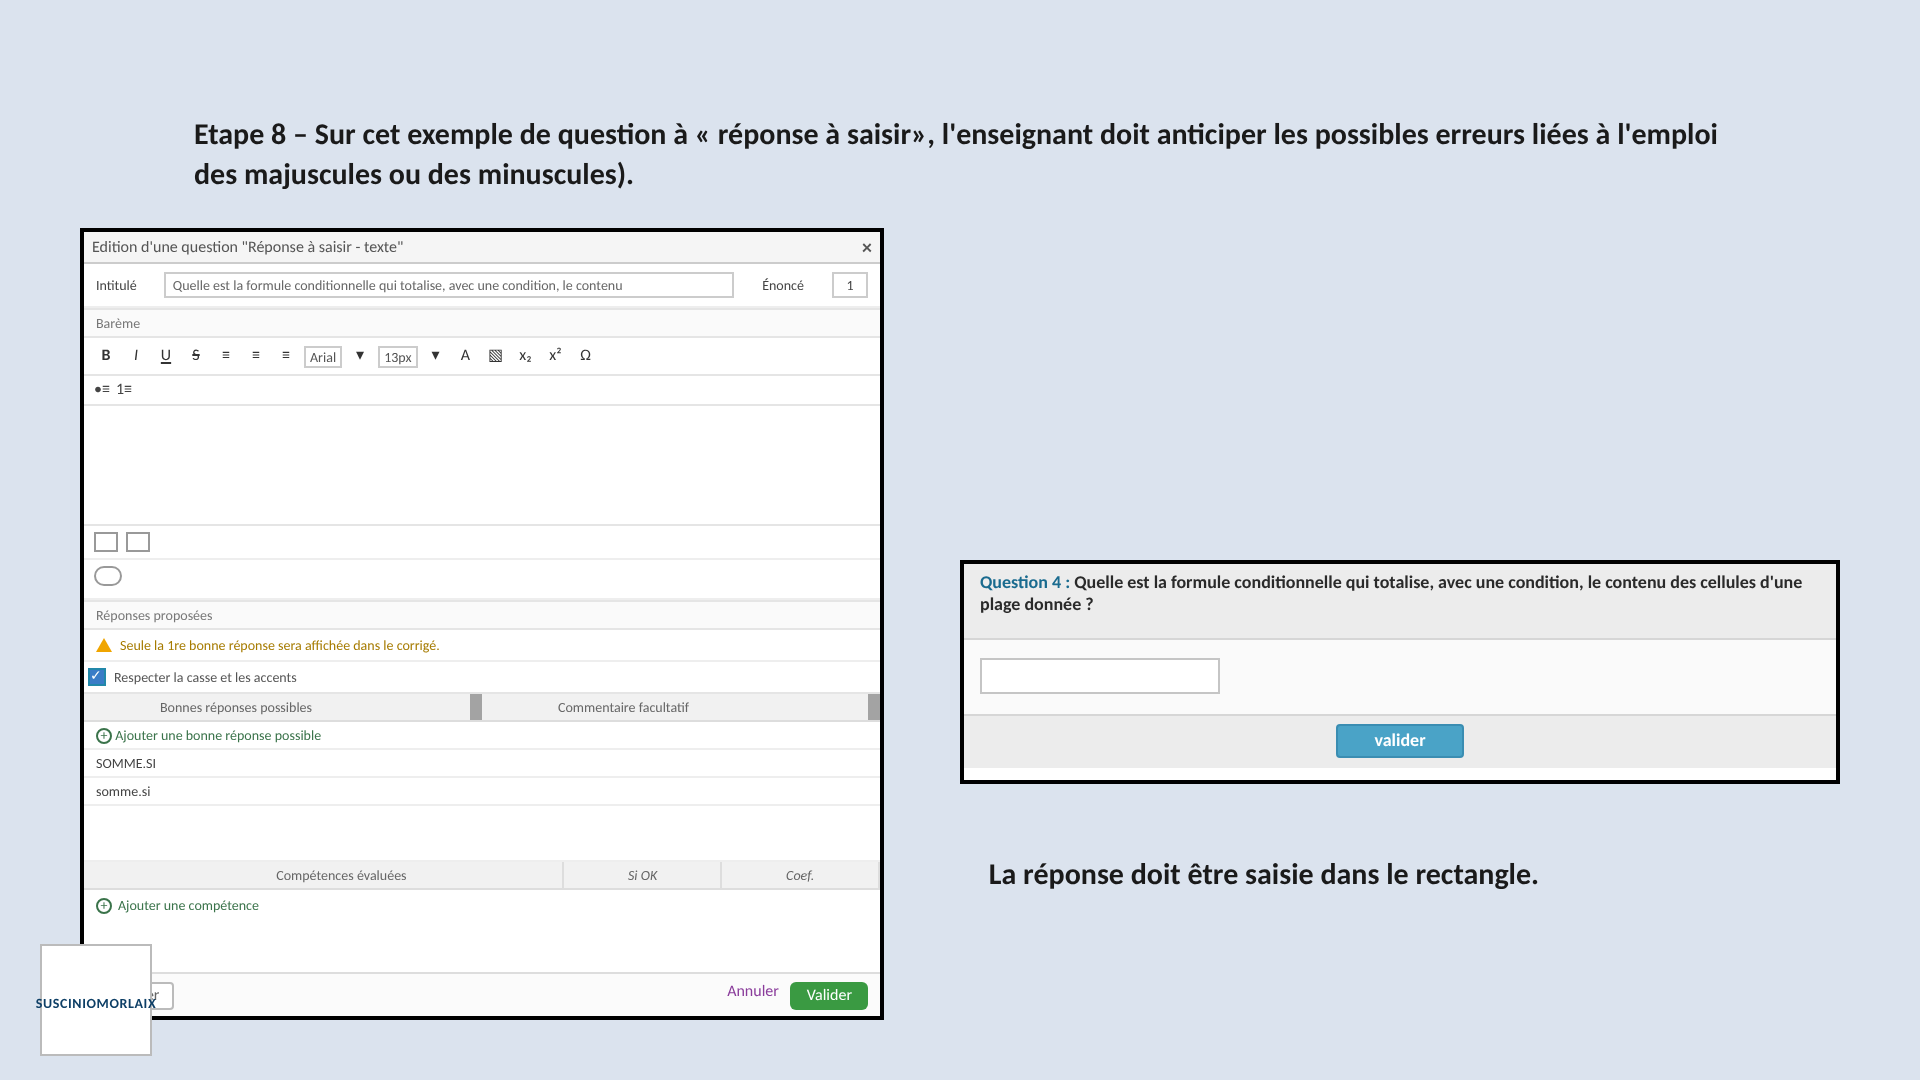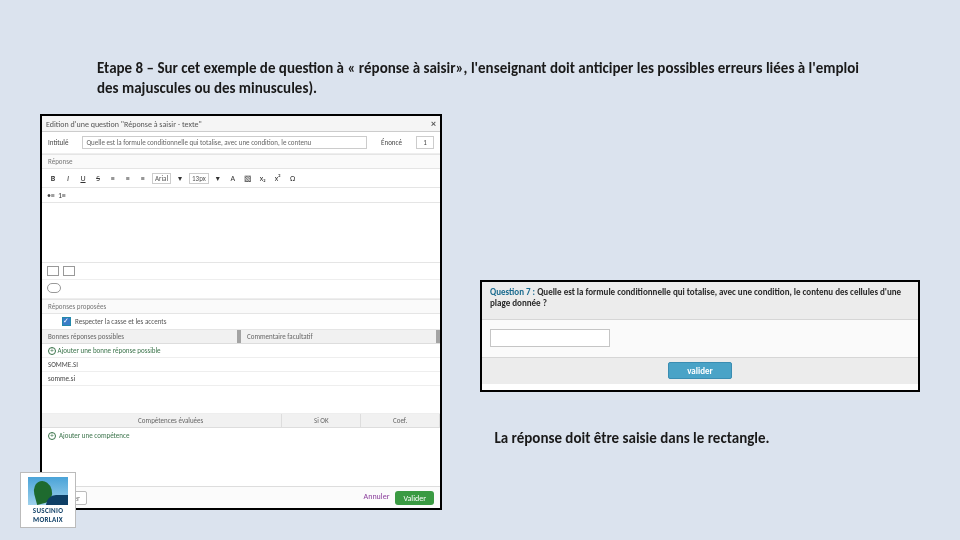--- a/index.html
+++ b/index.html
@@ -75,46 +75,46 @@
   }
   .info-line {
     padding: 3px 6px; display: flex; gap: 4px; align-items: center;
     font-size: 7px; color: #a67b00; border-bottom: 1px solid #eee;
   }
   .warn-ico {
     width: 0; height: 0; border-left: 4px solid transparent;
     border-right: 4px solid transparent; border-bottom: 7px solid #f0a500;
   }
   .check-line {
-    padding: 3px 20px; display: flex; gap: 4px; align-items: flex-start;
+    padding: 3px 2px; display: flex; gap: 4px; align-items: flex-start;
     font-size: 7px; color: #555; border-bottom: 1px solid #e5e5e5;
   }
   .chk { width: 9px; height: 9px; border: 1px solid #28a; background: #3a7cc7; position: relative; }
   .chk::after { content: "✓"; color: #fff; font-size: 7px; position: absolute; top: -2px; left: 0; }
   .table-head {
     display: flex; background: #f1f1f1; font-size: 7px; color: #666;
     border-bottom: 1px solid #ddd;
   }
-  .table-head > div { flex: 1; padding: 2px 6px; border-right: 4px solid #a3a3a3; }
+  .table-head > div { flex: 1; padding: 2px 6px; border-right: 6px solid #a3a3a3; margin-left: 32px; }
   .add-row {
     padding: 2px 6px; font-size: 7px; color: #3a734a;
     border-bottom: 1px solid #eee;
   }
   .answer-row {
     padding: 2px 6px; font-size: 7px; color: #444;
     border-bottom: 1px solid #eee;
   }
   .spacer-row { height: 28px; border-bottom: 1px solid #eee; }
   .comp-head {
     display: flex; background: #f1f1f1; font-size: 7px; color: #666;
     border-bottom: 1px solid #ddd;
     padding-left: 18px;
   }
   .comp-head .c1 { flex: 3; padding: 2px 6px; border-right: 1px solid #ddd; text-align: center; }
-  .comp-head .c2, .comp-head .c3 { flex: 1; padding: 2px 4px; border-right: 1px solid #ddd; text-align: center; }
+  .comp-head .c2, .comp-head .c3 { flex: 1; padding: 2px 4px; border-right: 1px solid #ddd; text-align: center; font-style: italic; }
   .add-comp {
     padding: 3px 6px; font-size: 7px; color: #3a734a;
     display: flex; align-items: center; gap: 3px;
   }
   .plus-circ {
     width: 8px; height: 8px; border: 1px solid #3a734a; border-radius: 50%;
     display: inline-flex; align-items: center; justify-content: center;
     font-size: 7px; color: #3a734a;
   }
   .editor-footer {
@@ -163,21 +163,21 @@
   .btn-valider {
     background: #4aa3c7; color: #fff; font-weight: 600;
     padding: 2px 18px; border: 1px solid #3a8db2; border-radius: 2px;
     font-size: 9px;
   }
 
   
   .logo {
     position: absolute; left: 20px; top: 472px;
     width: 56px; height: 56px; border: 1px solid #bbb; background: #fff;
-    display: flex; flex-direction: column; align-items: center; justify-content: center;
+    display: flex; flex-direction: row; align-items: center; justify-content: center;
   }
   .logo-graphic {
     width: 40px; height: 28px; position: relative; overflow: hidden;
   }
   .logo-graphic .sky { position: absolute; inset: 0; background: linear-gradient(#4aa3d8, #9ed1ec); }
   .logo-graphic .leaf {
     position: absolute; left: 6px; bottom: 2px; width: 18px; height: 22px;
     background: #1e6a2e; border-radius: 50% 50% 50% 0; transform: rotate(-15deg);
   }
   .logo-graphic .wave {
@@ -195,21 +195,21 @@
   <div class="editor-header">
     <span>Edition d'une question "Réponse à saisir - texte"</span>
     <span class="close-x">×</span>
   </div>
   <div class="editor-intitule">
     <span>Intitulé</span>
     <span class="intitule-input">Quelle est la formule conditionnelle qui totalise, avec une condition, le contenu</span>
     <span>Énoncé</span>
     <span class="bareme-box">1</span>
   </div>
-  <div class="section-label">Réponse</div>
+  <div class="section-label">Barème</div>
   <div class="rte-toolbar">
     <span class="tb-btn">
         <b>B</b>
       </span>
     <span class="tb-btn">
         <i>I</i>
       </span>
     <span class="tb-btn">
         <u>U</u>
       </span>
@@ -235,20 +235,24 @@
   </div>
   <div class="rte-area"></div>
   <div class="media-row">
     <span class="media-ico"></span>
     <span class="media-ico"></span>
   </div>
   <div class="sound-row">
     <span class="sound-ico"></span>
   </div>
   <div class="reponses-label">Réponses proposées</div>
+  <div class="info-line">
+    <span class="warn-ico"></span>
+    <span>Seule la 1re bonne réponse sera affichée dans le corrigé.</span>
+  </div>
   <div class="check-line">
     <span class="chk"></span>
     <span>Respecter la casse et les accents</span>
   </div>
   <div class="table-head">
     <div>Bonnes réponses possibles</div>
     <div>Commentaire facultatif</div>
   </div>
   <div class="add-row">
     <span class="plus-circ">+</span>
@@ -270,21 +274,21 @@
     <span class="btn-sim">Simuler</span>
     <span class="footer-right">
       <span class="btn-ann">Annuler</span>
       <span class="btn-val">Valider</span>
     </span>
   </div>
 </div>
 
 <div class="preview-pane">
   <div class="preview-q">
-    <span class="qnum">Question 7 :</span>
+    <span class="qnum">Question 4 :</span>
     <span>Quelle est la formule conditionnelle qui totalise, avec une condition, le contenu des cellules d'une plage donnée ?</span>
   </div>
   <div class="preview-body">
     <div class="answer-box"></div>
   </div>
   <div class="preview-foot">
     <span class="btn-valider">valider</span>
   </div>
 </div>
 

